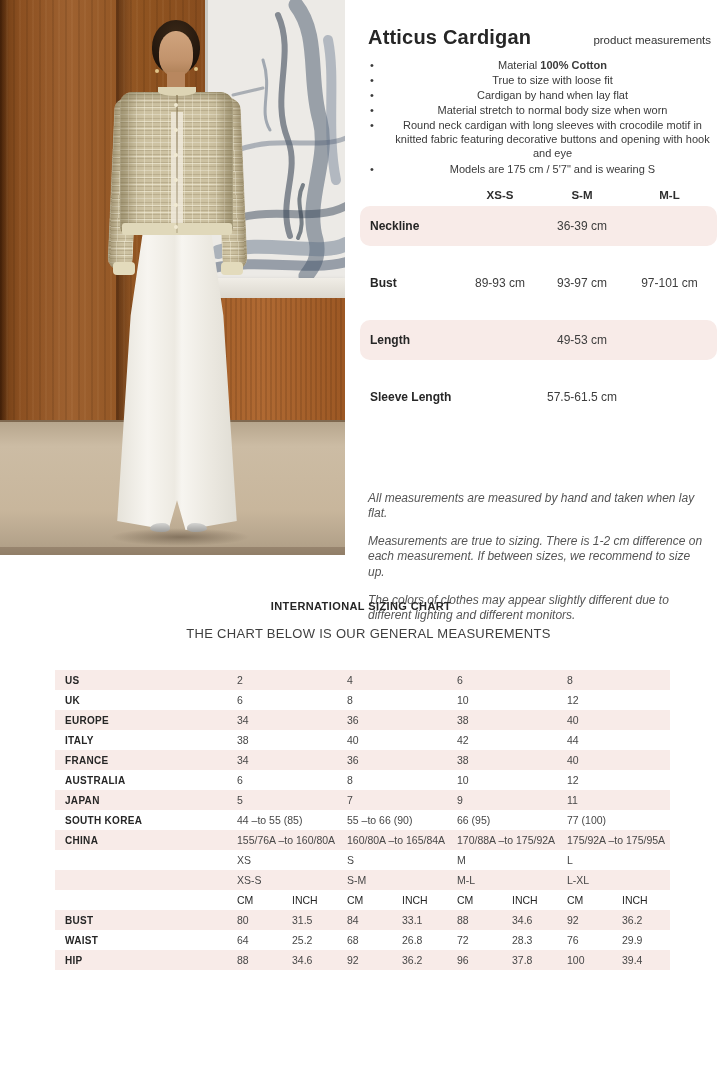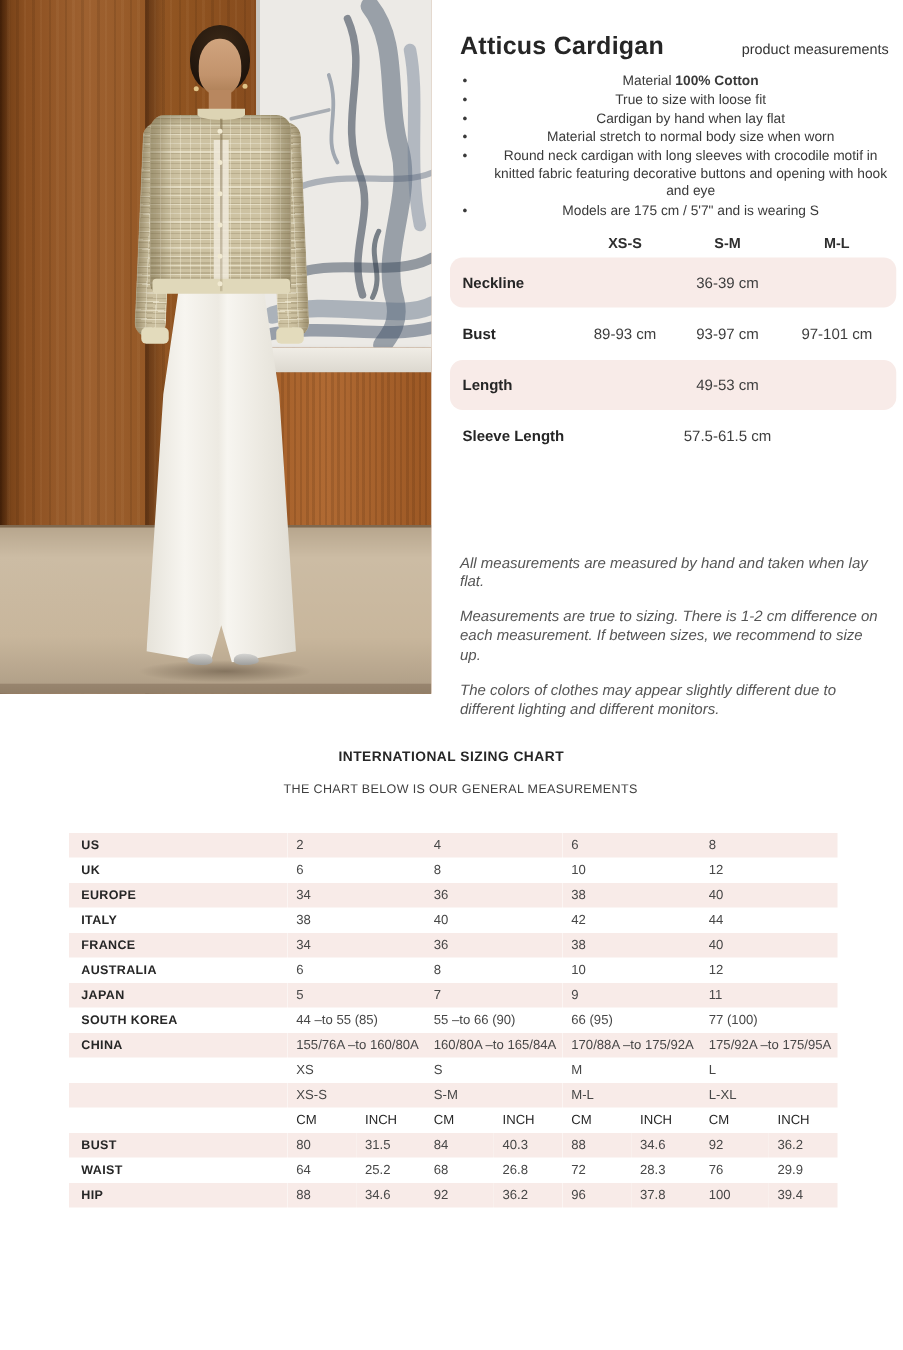--- a/index.html
+++ b/index.html
@@ -67,31 +67,31 @@
   .d-header { display:flex; justify-content:space-between; align-items:baseline; padding:0 6px 0 8px; }
   .d-header h1 { margin:0; font-size:20px; letter-spacing:.2px; color:#262626; }
   .pm { font-size:11.5px; color:#333; }
   .bullets { margin:9px 0 0; padding:0 4px 0 8px; list-style:none;text-align:center; }
   .bullets li { position:relative; padding-left:24px; font-size:11px; line-height:1.28; margin-bottom:1px; color:#3a3a3a; }
   .bullets li::before { content:"\2022"; position:absolute; left:2px; top:0; font-size:11px; color:#3a3a3a; }
   .size-table { margin-top:8px; }
   .st-head, .st-row { display:grid; grid-template-columns:98px 84px 80px 95px; align-items:center; }
   .st-head { height:22px; font-weight:bold; font-size:11.5px; }
   .st-head span { text-align:center; }
-  .st-row { height:40px; font-size:12px; margin-bottom:1px;border-radius:10px; }
+  .st-row { height:40px; font-size:12px; margin-bottom:17px;border-radius:10px; }
   .st-row.pink { background:#f8ebe8; }
   .st-label { font-weight:bold; padding-left:10px; font-size:12px; color:#262626; }
   .st-val { text-align:center; color:#3d3d3d; }
   .notes { margin-top:74px; padding:0 14px 0 8px; }
   .notes p { margin:0 0 12px; font-size:12px; font-style:italic; color:#555; line-height:1.3; }
 
   
   .intl { position:absolute; left:0; top:570px; width:722px; }
   .intl h2 { margin:30px 0 0; text-align:center; font-size:11px; letter-spacing:.4px; color:#262626; }
-  .intl .sub { margin:14px 0 0; text-align:center; font-size:10px; letter-spacing:.3px; color:#3f3f3f;padding-left:15px; }
+  .intl .sub { margin:14px 0 0; text-align:center; font-size:13px; letter-spacing:.3px; color:#3f3f3f;padding-left:15px; }
   .intl table { margin:29px 0 0 55px; width:613px; border-collapse:collapse; table-layout:fixed; }
   .intl td { height:20px; padding:0 0 0 7px; font-size:10.5px; color:#474747; vertical-align:middle; white-space:nowrap; overflow:hidden; }
   .intl td.lbl { font-weight:bold; padding-left:10px; font-size:10px; letter-spacing:.3px; color:#262626; }
   .intl tr.pink { background:#f8ebe8; }
   .intl tr.bold td { font-weight:normal; color:#262626; }
 
   
   .footer { position:absolute; left:55px; right:55px; top:1012px; display:flex; justify-content:space-between; align-items:flex-start; }
   .f-left p { margin:0; font-size:10.5px; line-height:1.55; color:#1f1f1f; }
   .f-q { font-weight:bold; }
@@ -307,21 +307,21 @@
             <td>CM</td>
             <td>INCH</td>
             <td>CM</td>
             <td>INCH</td>
           </tr>
           <tr class="pink">
             <td class="lbl">BUST</td>
             <td>80</td>
             <td>31.5</td>
             <td>84</td>
-            <td>40.3</td>
+            <td>33.1</td>
             <td>88</td>
             <td>34.6</td>
             <td>92</td>
             <td>36.2</td>
           </tr>
           <tr>
             <td class="lbl">WAIST</td>
             <td>64</td>
             <td>25.2</td>
             <td>68</td>

